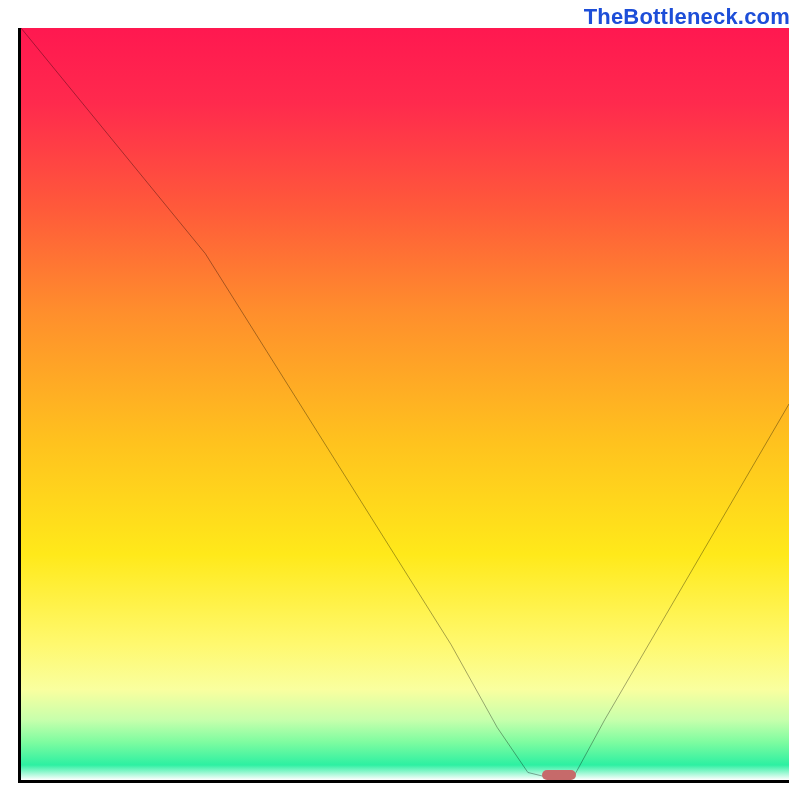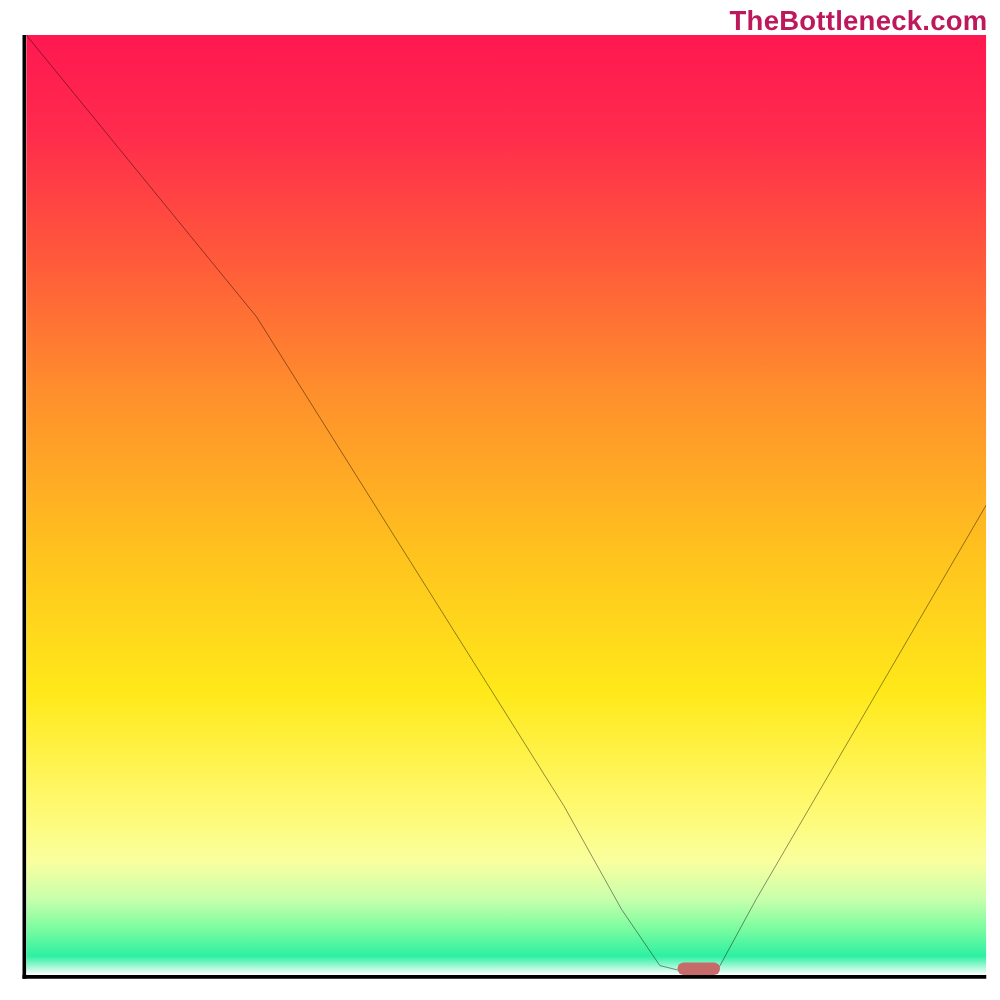--- a/index.html
+++ b/index.html
@@ -14,21 +14,21 @@
     position: relative;
     width: 800px;
     height: 800px;
   }
   .watermark {
     position: absolute;
     top: 4px;
     right: 10px;
     font-size: 22px;
     font-weight: 600;
-    color: #be185d;
+    color: #1d4ed8;
     letter-spacing: 0.2px;
     z-index: 30;
   }
   .plot-area {
     position: absolute;
     left: 18px;
     top: 28px;
     width: 768px;   
     height: 752px;  
     border-left: 3px solid #000;

